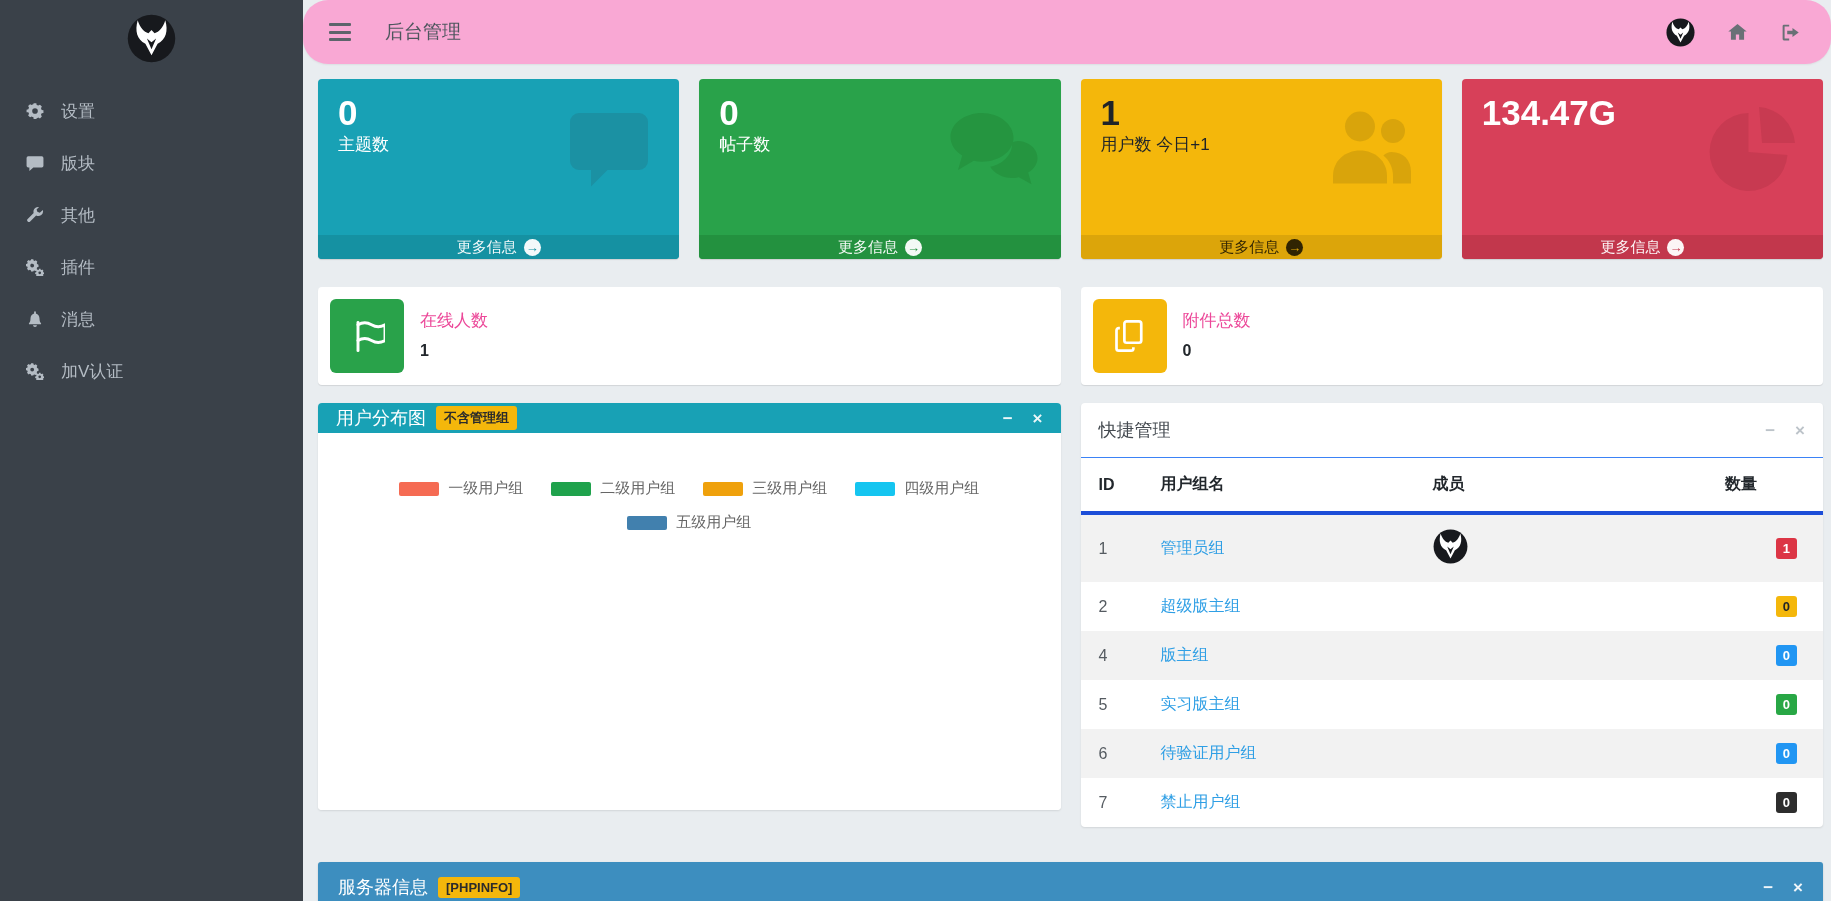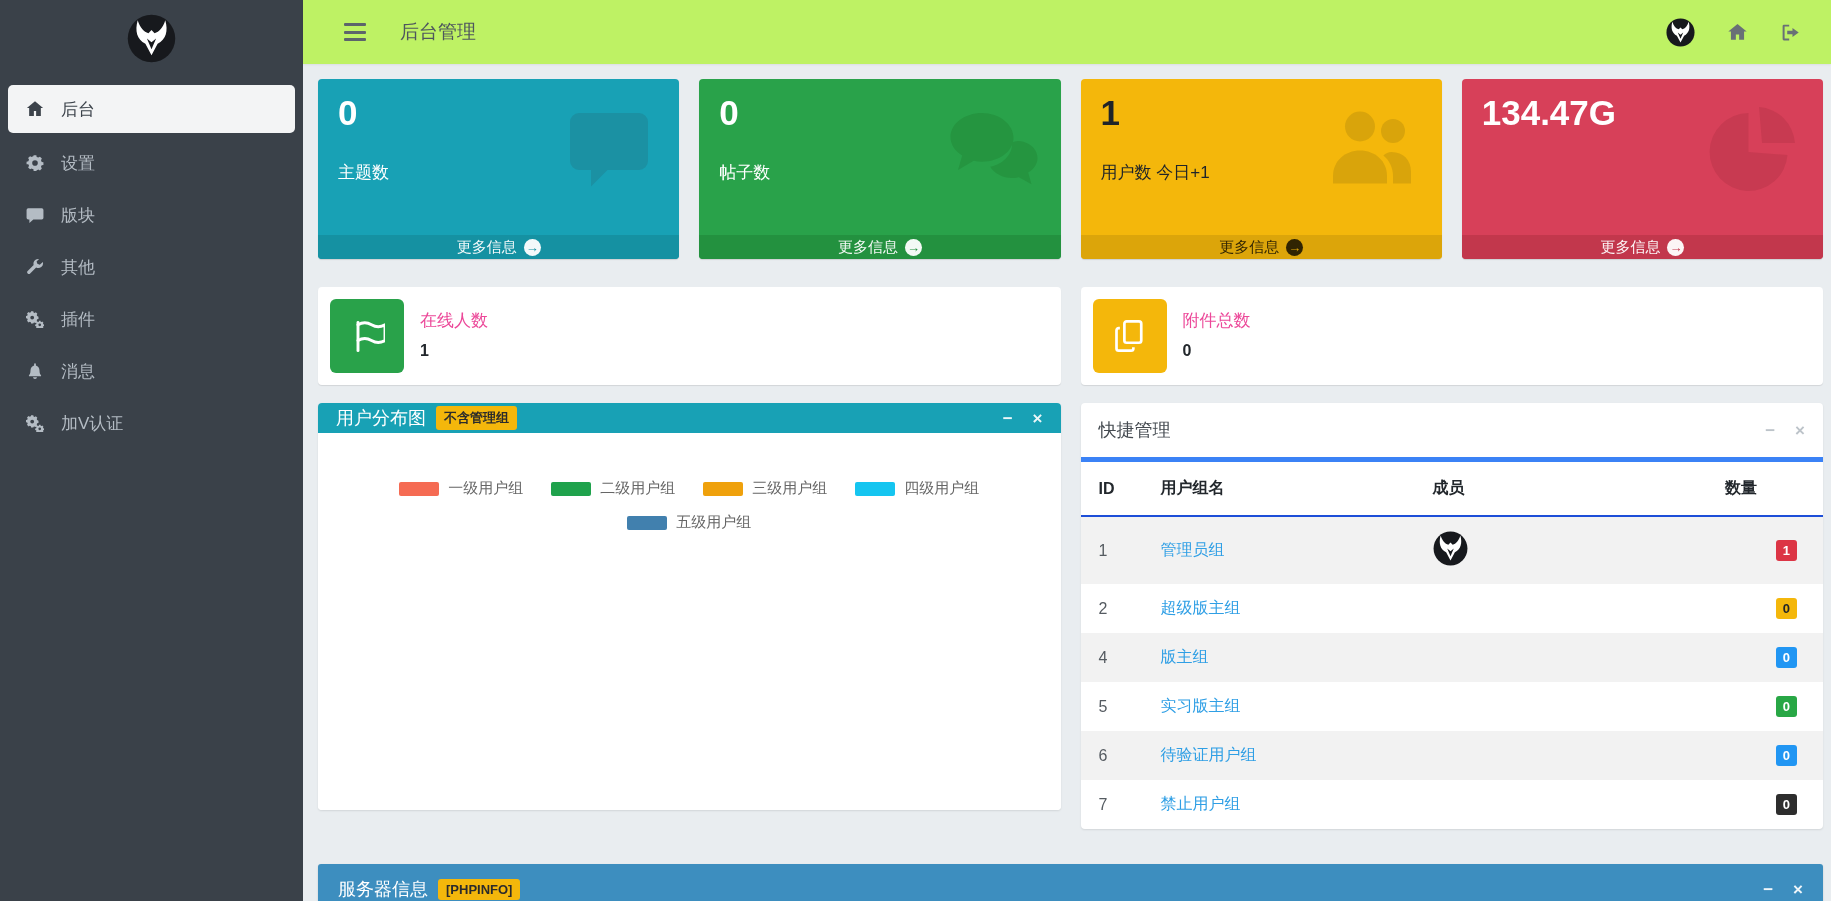--- a/index.html
+++ b/index.html
@@ -13,41 +13,41 @@
   .logo-area svg { width:49px; height:49px; }
   .side-nav { padding-top:8px; }
   .side-item { height:52px; display:flex; align-items:center; padding:0 18px; margin:0 8px;
     border-radius:5px; color:#b4bcc4; font-size:17px; cursor:pointer; }
   .side-item .s-icon { width:22px; height:18px; margin-right:13px; display:inline-flex; }
   .side-item .s-icon svg { width:18px; height:18px; fill:currentColor; }
   .side-item.active { background:#f3f4f5; color:#3c434b; height:48px; margin-bottom:4px; }
 
   
   .main { flex:1; display:flex; flex-direction:column; }
-  .navbar { height:64px; background:#bef264; display:flex; align-items:center; padding-left:39px;
-    box-shadow:0 1px 2px rgba(0,0,0,0.06); position:relative; z-index:2; }
+  .navbar { height:64px; background:#f9a8d4; display:flex; align-items:center; padding-left:24px;
+    box-shadow:0 1px 2px rgba(0,0,0,0.06); position:relative; z-index:2;border-radius:25px; }
   .hamburger { width:26px; height:20px; display:flex; flex-direction:column; justify-content:space-between;
     background:none; border:none; cursor:pointer; padding:1px 2px; }
   .hamburger span { display:block; height:3px; background:#5c646b; border-radius:1px; }
   .nav-title { margin-left:32px; font-size:19px; color:#4e565e; }
   .nav-right { margin-left:auto; display:flex; align-items:center; gap:32px; margin-right:30px; color:#69707 6; }
   .nav-right { color:#697076; }
   .nav-avatar svg { width:29px; height:29px; display:block; }
   .nav-ic { background:none; border:none; cursor:pointer; color:#697076; display:flex; }
   .nav-ic svg { width:21px; height:21px; fill:currentColor; }
 
   .content { height:837px; padding:15px 8px 0 15px; overflow:hidden; }
 
   
   .stat-row { display:grid; grid-template-columns:repeat(4,1fr); gap:20px; }
   .stat-box { height:180px; border-radius:4px; overflow:hidden; position:relative; color:#fff;
     box-shadow:0 1px 1px rgba(0,0,0,0.12); display:flex; flex-direction:column; }
   .stat-body { flex:1; padding:14px 20px; position:relative; }
   .stat-value { font-size:35px; font-weight:bold; }
-  .stat-label { font-size:17px; margin-top:28px; }
+  .stat-label { font-size:17px; }
   .stat-icon { position:absolute; right:22px; top:22px; width:96px; height:96px; }
   .stat-icon svg { width:100%; height:100%; fill:currentColor; }
   .stat-footer { height:24px; display:flex; align-items:center; justify-content:center;
     font-size:15px; color:rgba(255,255,255,0.95); text-decoration:none; cursor:pointer; }
   .stat-box[data-theme="dark"] .stat-value,
   .stat-box[data-theme="dark"] .stat-label { color:#1f2429; }
   .stat-box[data-theme="dark"] .stat-footer { color:rgba(0,0,0,0.78); }
   .arrow-circle { display:inline-flex; width:17px; height:17px; border-radius:50%;
     background:currentColor; align-items:center; justify-content:center; margin-left:7px; }
   .arrow-g { font-size:13px; font-weight:bold; line-height:1; }
@@ -74,26 +74,26 @@
   .pc-btn { background:none; border:none; color:inherit; font-size:17px; font-weight:bold;
     cursor:pointer; line-height:1; opacity:0.92; }
   .chart-head { background:#18a1b5; }
   .chart-body { height:377px; background:#fff; }
   .legend { display:flex; flex-wrap:wrap; justify-content:center; column-gap:28px; row-gap:15px;
     padding-top:46px; max-width:640px; margin:0 auto; }
   .legend-item { display:flex; align-items:center; }
   .swatch { display:inline-block; width:40px; height:14px; border-radius:2px; margin-right:9px; }
   .legend-label { font-size:15px; color:#666; }
 
-  .quick-head { display:flex; padding:15px 18px; border-bottom:5px solid #3b82f6; }
+  .quick-head { display:flex; padding:15px 18px; border-bottom:1px solid #3b82f6; }
   .quick-head .panel-title { color:#454b51; }
   .quick-head .panel-controls { color:#b7bec5; }
   .quick-table { width:100%; border-collapse:collapse; table-layout:fixed; }
   .quick-table th { text-align:left; font-size:16px; color:#22272c; padding:16px 18px;
-    border-bottom:2px solid #1d4ed8; }
+    border-bottom:4px solid #1d4ed8; }
   .quick-table td { font-size:16px; color:#555b61; padding:14px 18px; }
   .quick-table tbody tr:nth-child(odd) { background:#f2f2f2; }
   .th-count, .col-count { text-align:right; padding-right:26px !important; }
   .group-link { color:#2f9fe5; text-decoration:none; cursor:pointer; }
   .member-avatar { display:none; width:35px; height:35px; }
   .member-avatar[data-show="true"] { display:inline-flex; }
   .member-avatar svg { width:35px; height:35px; }
   .count-badge { display:inline-block; min-width:12px; text-align:center; font-size:13px; font-weight:bold;
     color:#fff; padding:3px 7px; border-radius:3px; }
   .count-badge[data-dark="true"] { color:#212529; }
@@ -117,28 +117,20 @@
   </defs>
 </svg>
 
 <aside class="sidebar">
   <div class="logo-area">
     <svg viewBox="0 0 64 64">
         <use href="#bull-logo"></use>
       </svg>
   </div>
   <nav class="side-nav">
-    <div class="side-item active">
-      <span class="s-icon">
-          <svg viewBox="0 0 16 16">
-            <path d="M8 1L0.8 7.2h2v7h4.2v-4.4h2v4.4h4.2v-7h2L8 1z"></path>
-          </svg>
-        </span>
-      <span>后台</span>
-    </div>
     <div class="side-item">
       <span class="s-icon">
           <svg viewBox="0 0 16 16">
             <path fill-rule="evenodd" d="M6.8 1h2.4l.3 1.6c.5.1 1 .3 1.4.6l1.5-.8 1.7 1.7-.8 1.5c.3.4.5.9.6 1.4l1.6.3v2.4l-1.6.3c-.1.5-.3 1-.6 1.4l.8 1.5-1.7 1.7-1.5-.8c-.4.3-.9.5-1.4.6L9.2 15H6.8l-.3-1.6c-.5-.1-1-.3-1.4-.6l-1.5.8-1.7-1.7.8-1.5c-.3-.4-.5-.9-.6-1.4L.5 9.2V6.8l1.6-.3c.1-.5.3-1 .6-1.4l-.8-1.5 1.7-1.7 1.5.8c.4-.3.9-.5 1.4-.6L6.8 1zM8 5.5A2.5 2.5 0 1 0 8 10.5 2.5 2.5 0 0 0 8 5.5z"></path>
           </svg>
         </span>
       <span>设置</span>
     </div>
     <div class="side-item">
       <span class="s-icon">

